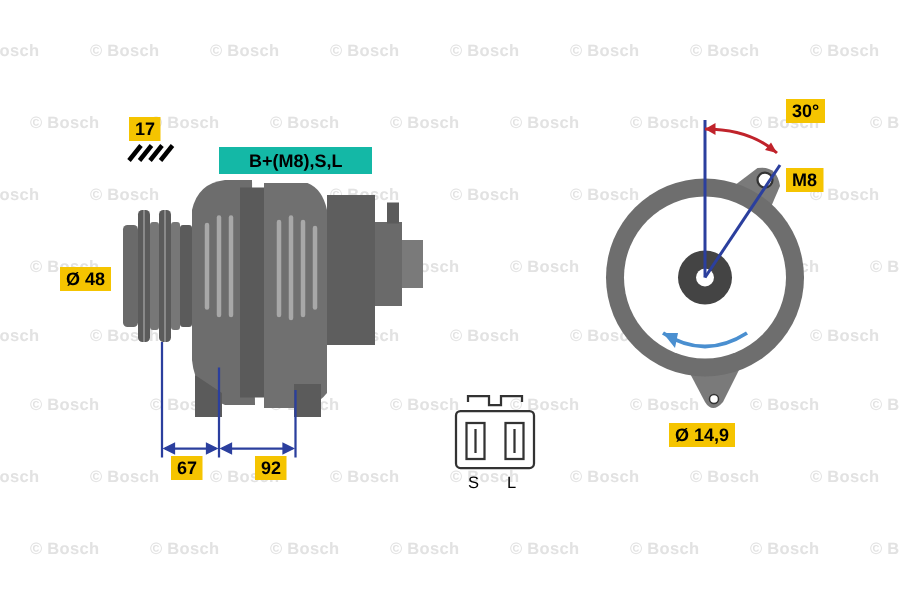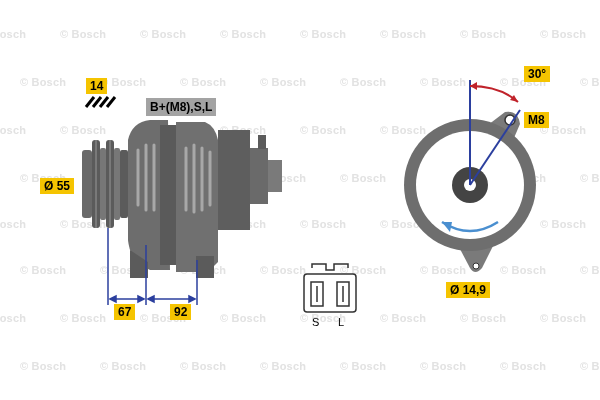--- a/index.html
+++ b/index.html
@@ -1,20 +1,20 @@
 <!DOCTYPE html>
 <html><head>
 <meta charset="utf-8">
 <style>
   html, body { margin: 0; padding: 0; background: #ffffff; }
   body { width: 600px; height: 400px; position: relative; overflow: hidden; font-family: "Liberation Sans", sans-serif; }
   #canvas { position: absolute; left: 0; top: 0; width: 600px; height: 400px; }
   .wm { position: absolute; font-size: 11px; color: #e2e2e2; font-weight: bold; white-space: nowrap; letter-spacing: 0.2px; }
   .tag { position: absolute; background: #f5c400; color: #000; font-weight: bold; font-size: 12px; padding: 1px 4px; line-height: 14px; }
-  .tag-blue { position: absolute; background: #a3a3a3; color: #000; font-weight: bold; font-size: 12px; padding: 2px 4px; line-height: 14px; }
+  .tag-blue { position: absolute; background: #14b8a6; color: #000; font-weight: bold; font-size: 12px; padding: 2px 20px; line-height: 14px; }
   .lbl { position: absolute; font-size: 11px; color: #000; }
 </style>
 </head>
 <body>
 
 <div id="canvas">
 
   <div id="wm-layer">
       <div class="wm" style="left: -20px; top: 28px;">© Bosch</div>
       <div class="wm" style="left: 60px; top: 28px;">© Bosch</div>
@@ -176,23 +176,23 @@
 
       <path d="M470 86 Q500 86 518 102" fill="none" stroke="#c0232b" stroke-width="2"></path>
       <polygon points="470,86 477,82 477,90" fill="#c0232b"></polygon>
       <polygon points="518,102 510,100 514,95" fill="#c0232b"></polygon>
 
       <path d="M498 222 Q470 240 442 222" fill="none" stroke="#4a8fd0" stroke-width="2.5"></path>
       <polygon points="442,222 450,232 452,222" fill="#4a8fd0"></polygon>
     </g>
   </svg>
 
-  <div class="tag" style="left:86px;top:78px;">14</div>
+  <div class="tag" style="left:86px;top:78px;">17</div>
   <div class="tag-blue" style="left:146px;top:98px;">B+(M8),S,L</div>
-  <div class="tag" style="left:40px;top:178px;">Ø 55</div>
+  <div class="tag" style="left:40px;top:178px;">Ø 48</div>
   <div class="tag" style="left:114px;top:304px;">67</div>
   <div class="tag" style="left:170px;top:304px;">92</div>
   <div class="tag" style="left:484px;top:66px;margin-left:40px;">30°</div>
   <div class="tag" style="left:524px;top:112px;">M8</div>
   <div class="tag" style="left:446px;top:282px;">Ø 14,9</div>
   <div class="lbl" style="left:312px;top:316px;">S</div>
   <div class="lbl" style="left:338px;top:316px;">L</div>
 </div>
 
 </body></html>

